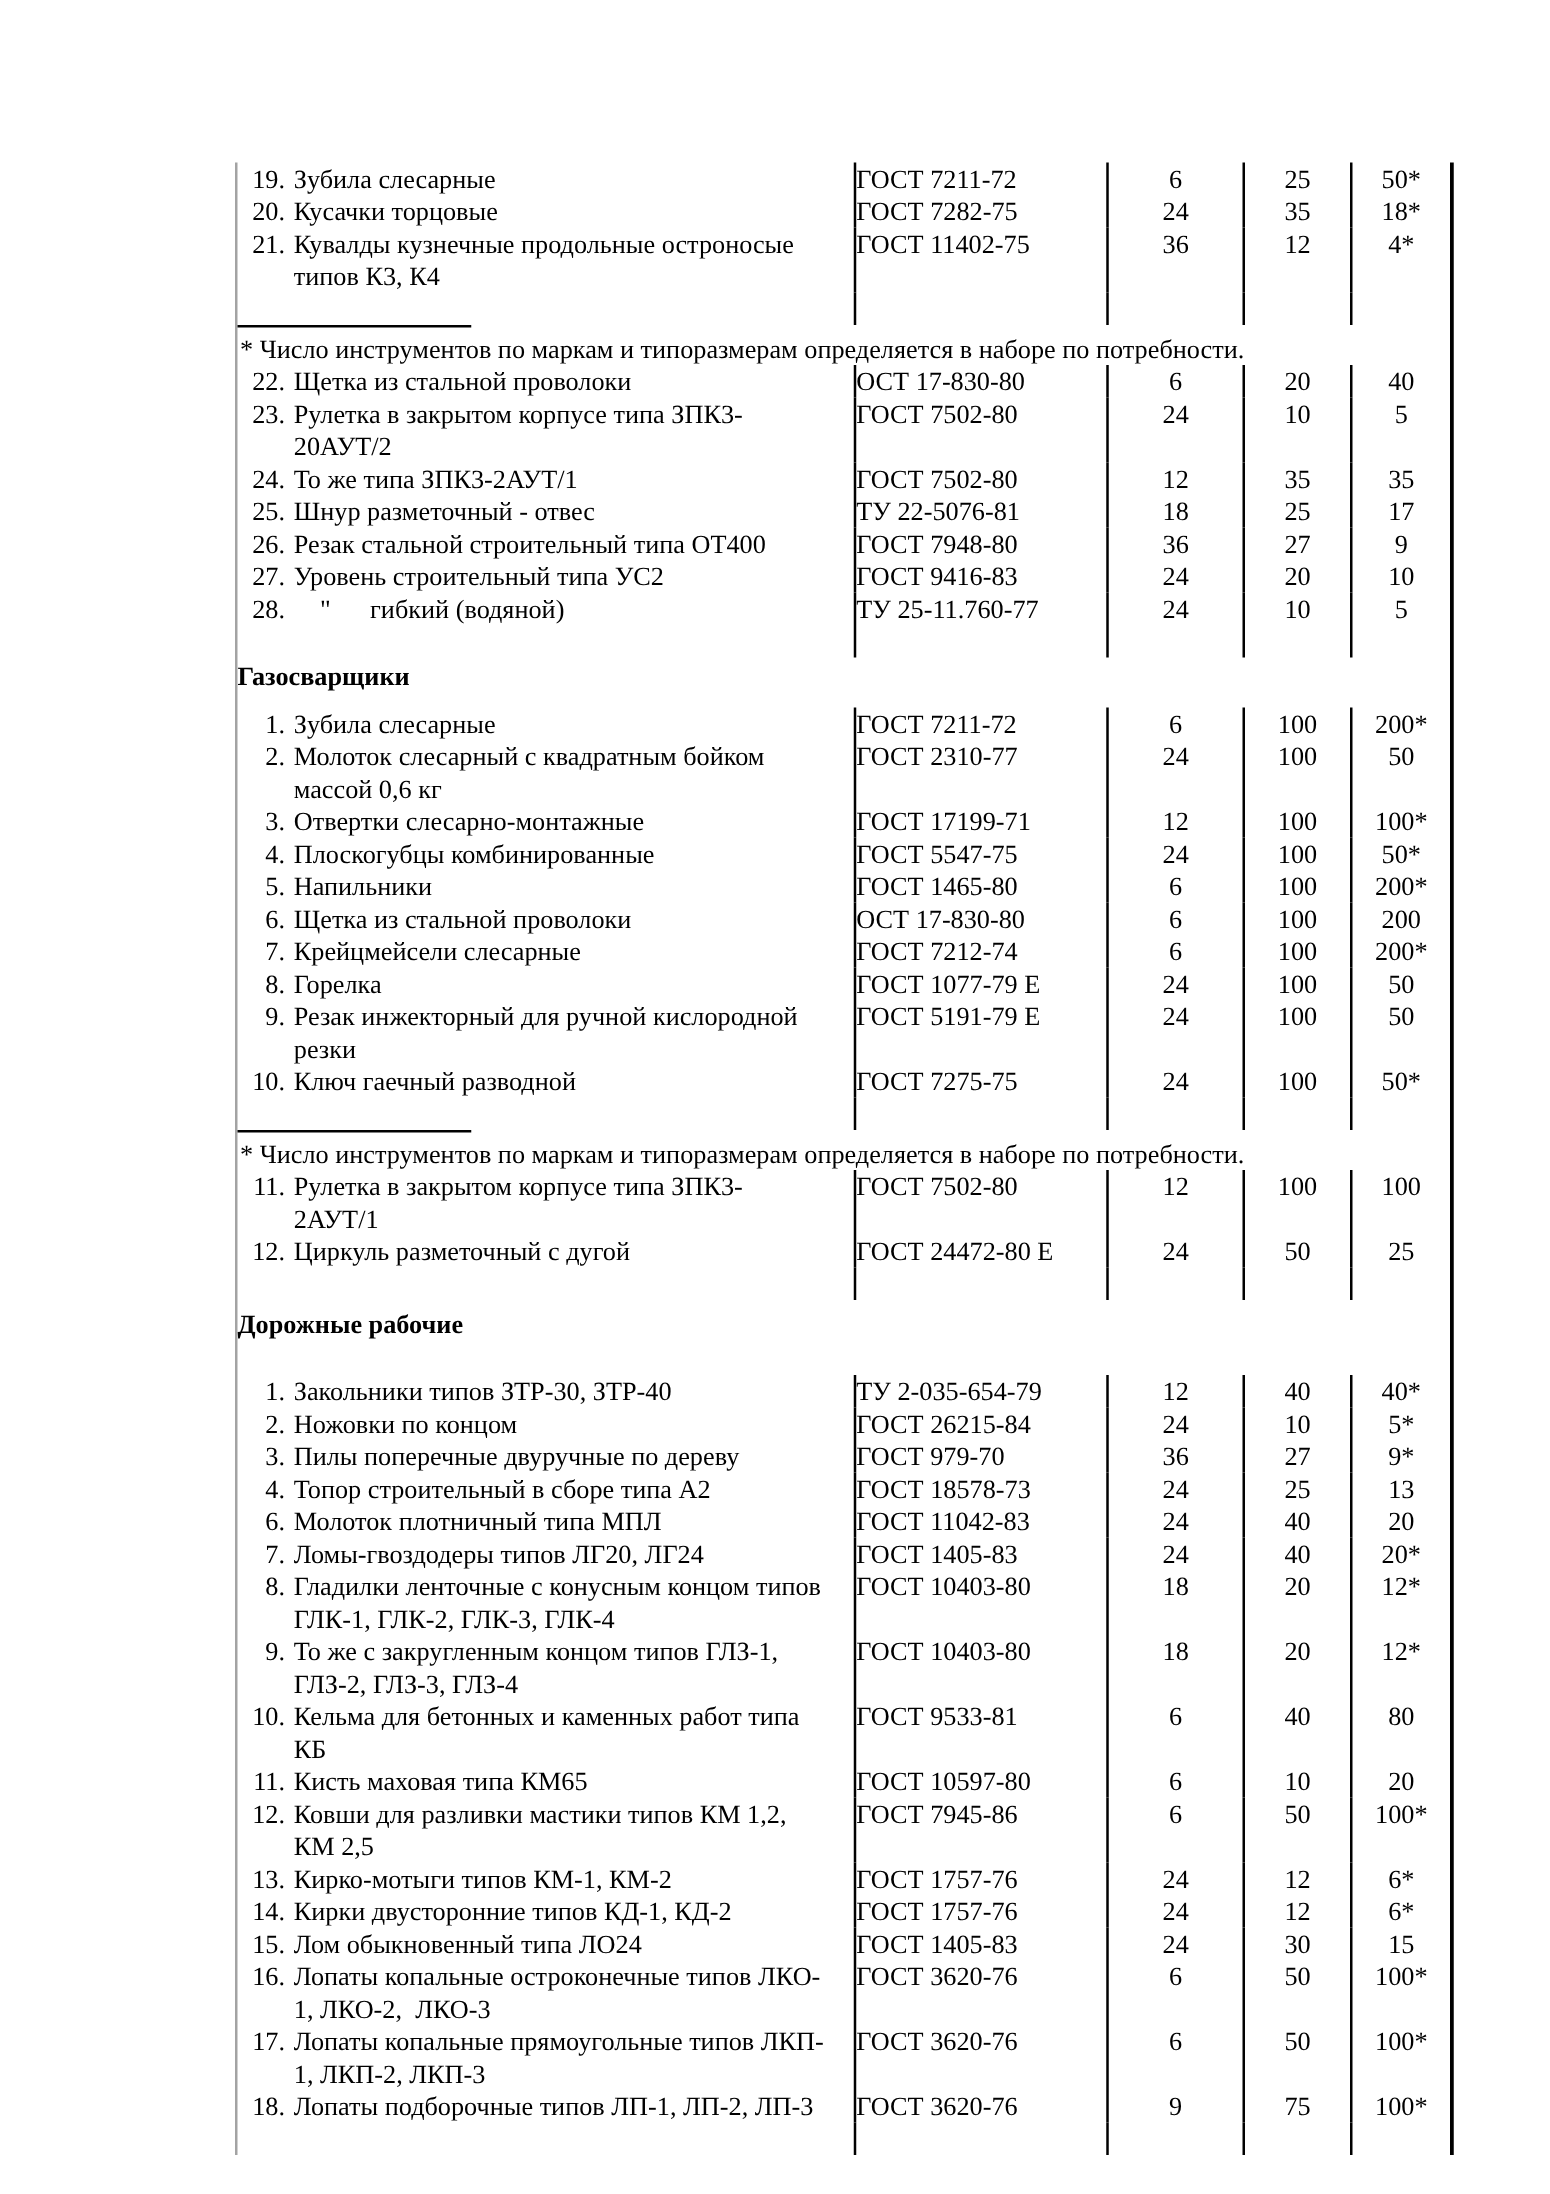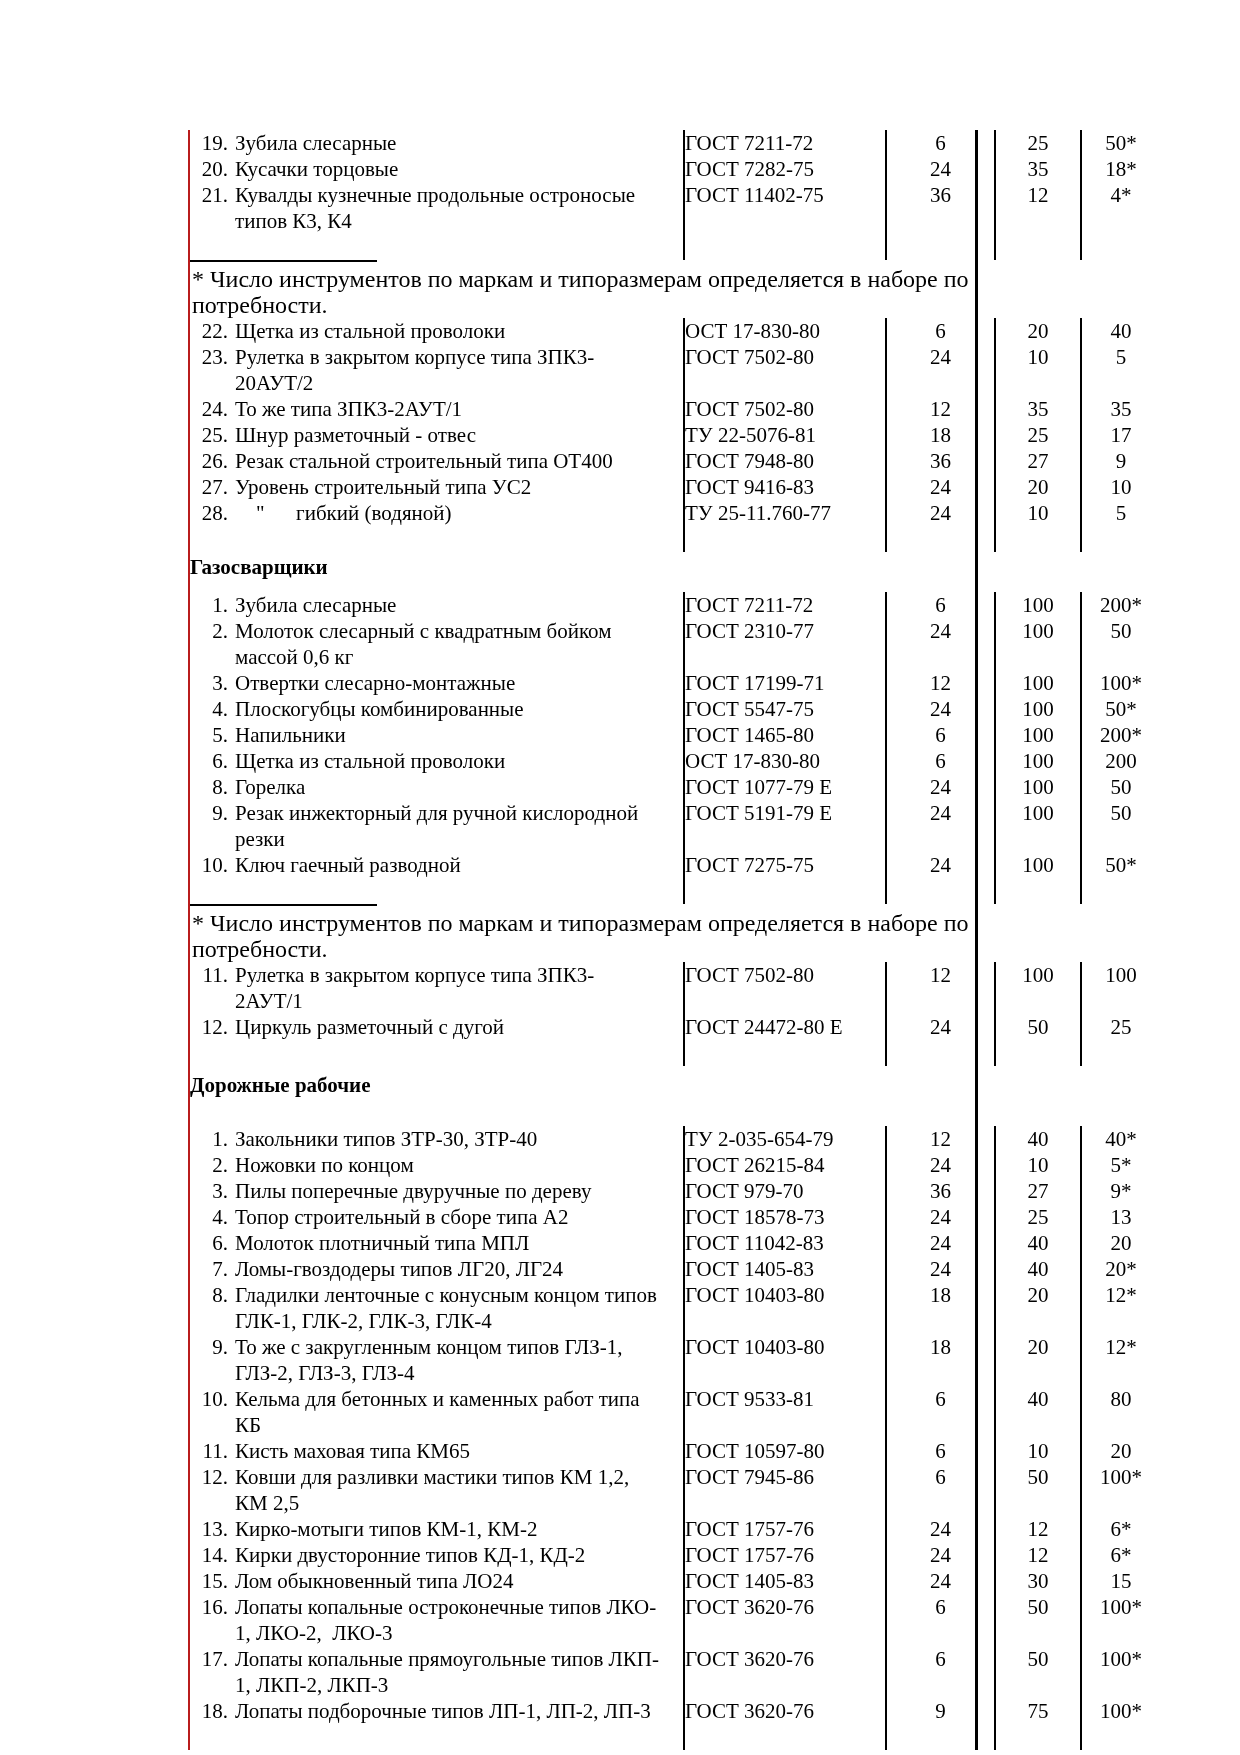--- a/index.html
+++ b/index.html
@@ -1,34 +1,34 @@
 <!DOCTYPE html>
 <html lang="ru"><head>
 <meta charset="utf-8">
 <style>
   html,body{margin:0;padding:0;background:#fff;}
   body{width:1240px;height:1755px;font-family:"Liberation Serif","DejaVu Serif",serif;color:#000;}
   .page{position:relative;width:1240px;height:1755px;overflow:hidden;background:#fff;}
   .table-frame{
-    position:absolute;left:188px;top:130px;width:790px;box-sizing:border-box;
-    border-left:2px solid #b91c1c;border-right:3px solid #000;
+    position:absolute;left:188px;top:130px;width:975px;box-sizing:border-box;
+    border-left:2px solid #a3a3a3;border-right:3px solid #000;
   }
   table.rows{width:100%;border-collapse:collapse;table-layout:fixed;margin:0;}
   table.rows td{padding:0;vertical-align:top;font-size:21px;line-height:26px;}
   td.c-gost,td.c-n{border-left:2px solid #000;}
   td.c-gost{padding-left:5px;white-space:nowrap;overflow:hidden;}
   td.c-n{text-align:center;}
   td.c-name .num{display:inline-block;width:38px;text-align:right;margin-right:7px;vertical-align:top;}
   td.c-name .nm{display:inline-block;width:calc(100% - 48px);vertical-align:top;white-space:pre-wrap;}
   tr.spacer td{height:12px;}
   .heading{font-weight:bold;font-size:21px;line-height:26px;text-align:left;margin:2px 116px 12px 0;}
   .heading.h2{margin-top:6px;margin-bottom:28px;}
   .footnote{margin:0;}
   .footnote-rule{width:187px;height:0;border-top:2px solid #000;margin:0;}
-  .footnote-text{margin:4px 0 0 0;padding-left:2px;font-size:24px;line-height:26px;}
+  .footnote-text{margin:4px 0 0 0;padding-left:2px;font-size:21px;line-height:26px;}
   .mt{margin-top:16px;}
   .mt2{margin-top:12px;}
 </style>
 </head>
 <body>
 
 <div class="page">
   <div class="table-frame">
 
     <table class="rows">
@@ -194,20 +194,27 @@
             <td class="c-n">200*</td>
           </tr>
           <tr>
             <td class="c-name"><span class="num">6.</span><span class="nm">Щетка из стальной проволоки</span></td>
             <td class="c-gost">ОСТ 17-830-80</td>
             <td class="c-n">6</td>
             <td class="c-n">100</td>
             <td class="c-n">200</td>
           </tr>
           <tr>
+            <td class="c-name"><span class="num">7.</span><span class="nm">Крейцмейсели слесарные</span></td>
+            <td class="c-gost">ГОСТ 7212-74</td>
+            <td class="c-n">6</td>
+            <td class="c-n">100</td>
+            <td class="c-n">200*</td>
+          </tr>
+          <tr>
             <td class="c-name"><span class="num">8.</span><span class="nm">Горелка</span></td>
             <td class="c-gost">ГОСТ 1077-79 Е</td>
             <td class="c-n">24</td>
             <td class="c-n">100</td>
             <td class="c-n">50</td>
           </tr>
           <tr>
             <td class="c-name"><span class="num">9.</span><span class="nm">Резак инжекторный для ручной кислородной
 резки</span></td>
             <td class="c-gost">ГОСТ 5191-79 Е</td>

